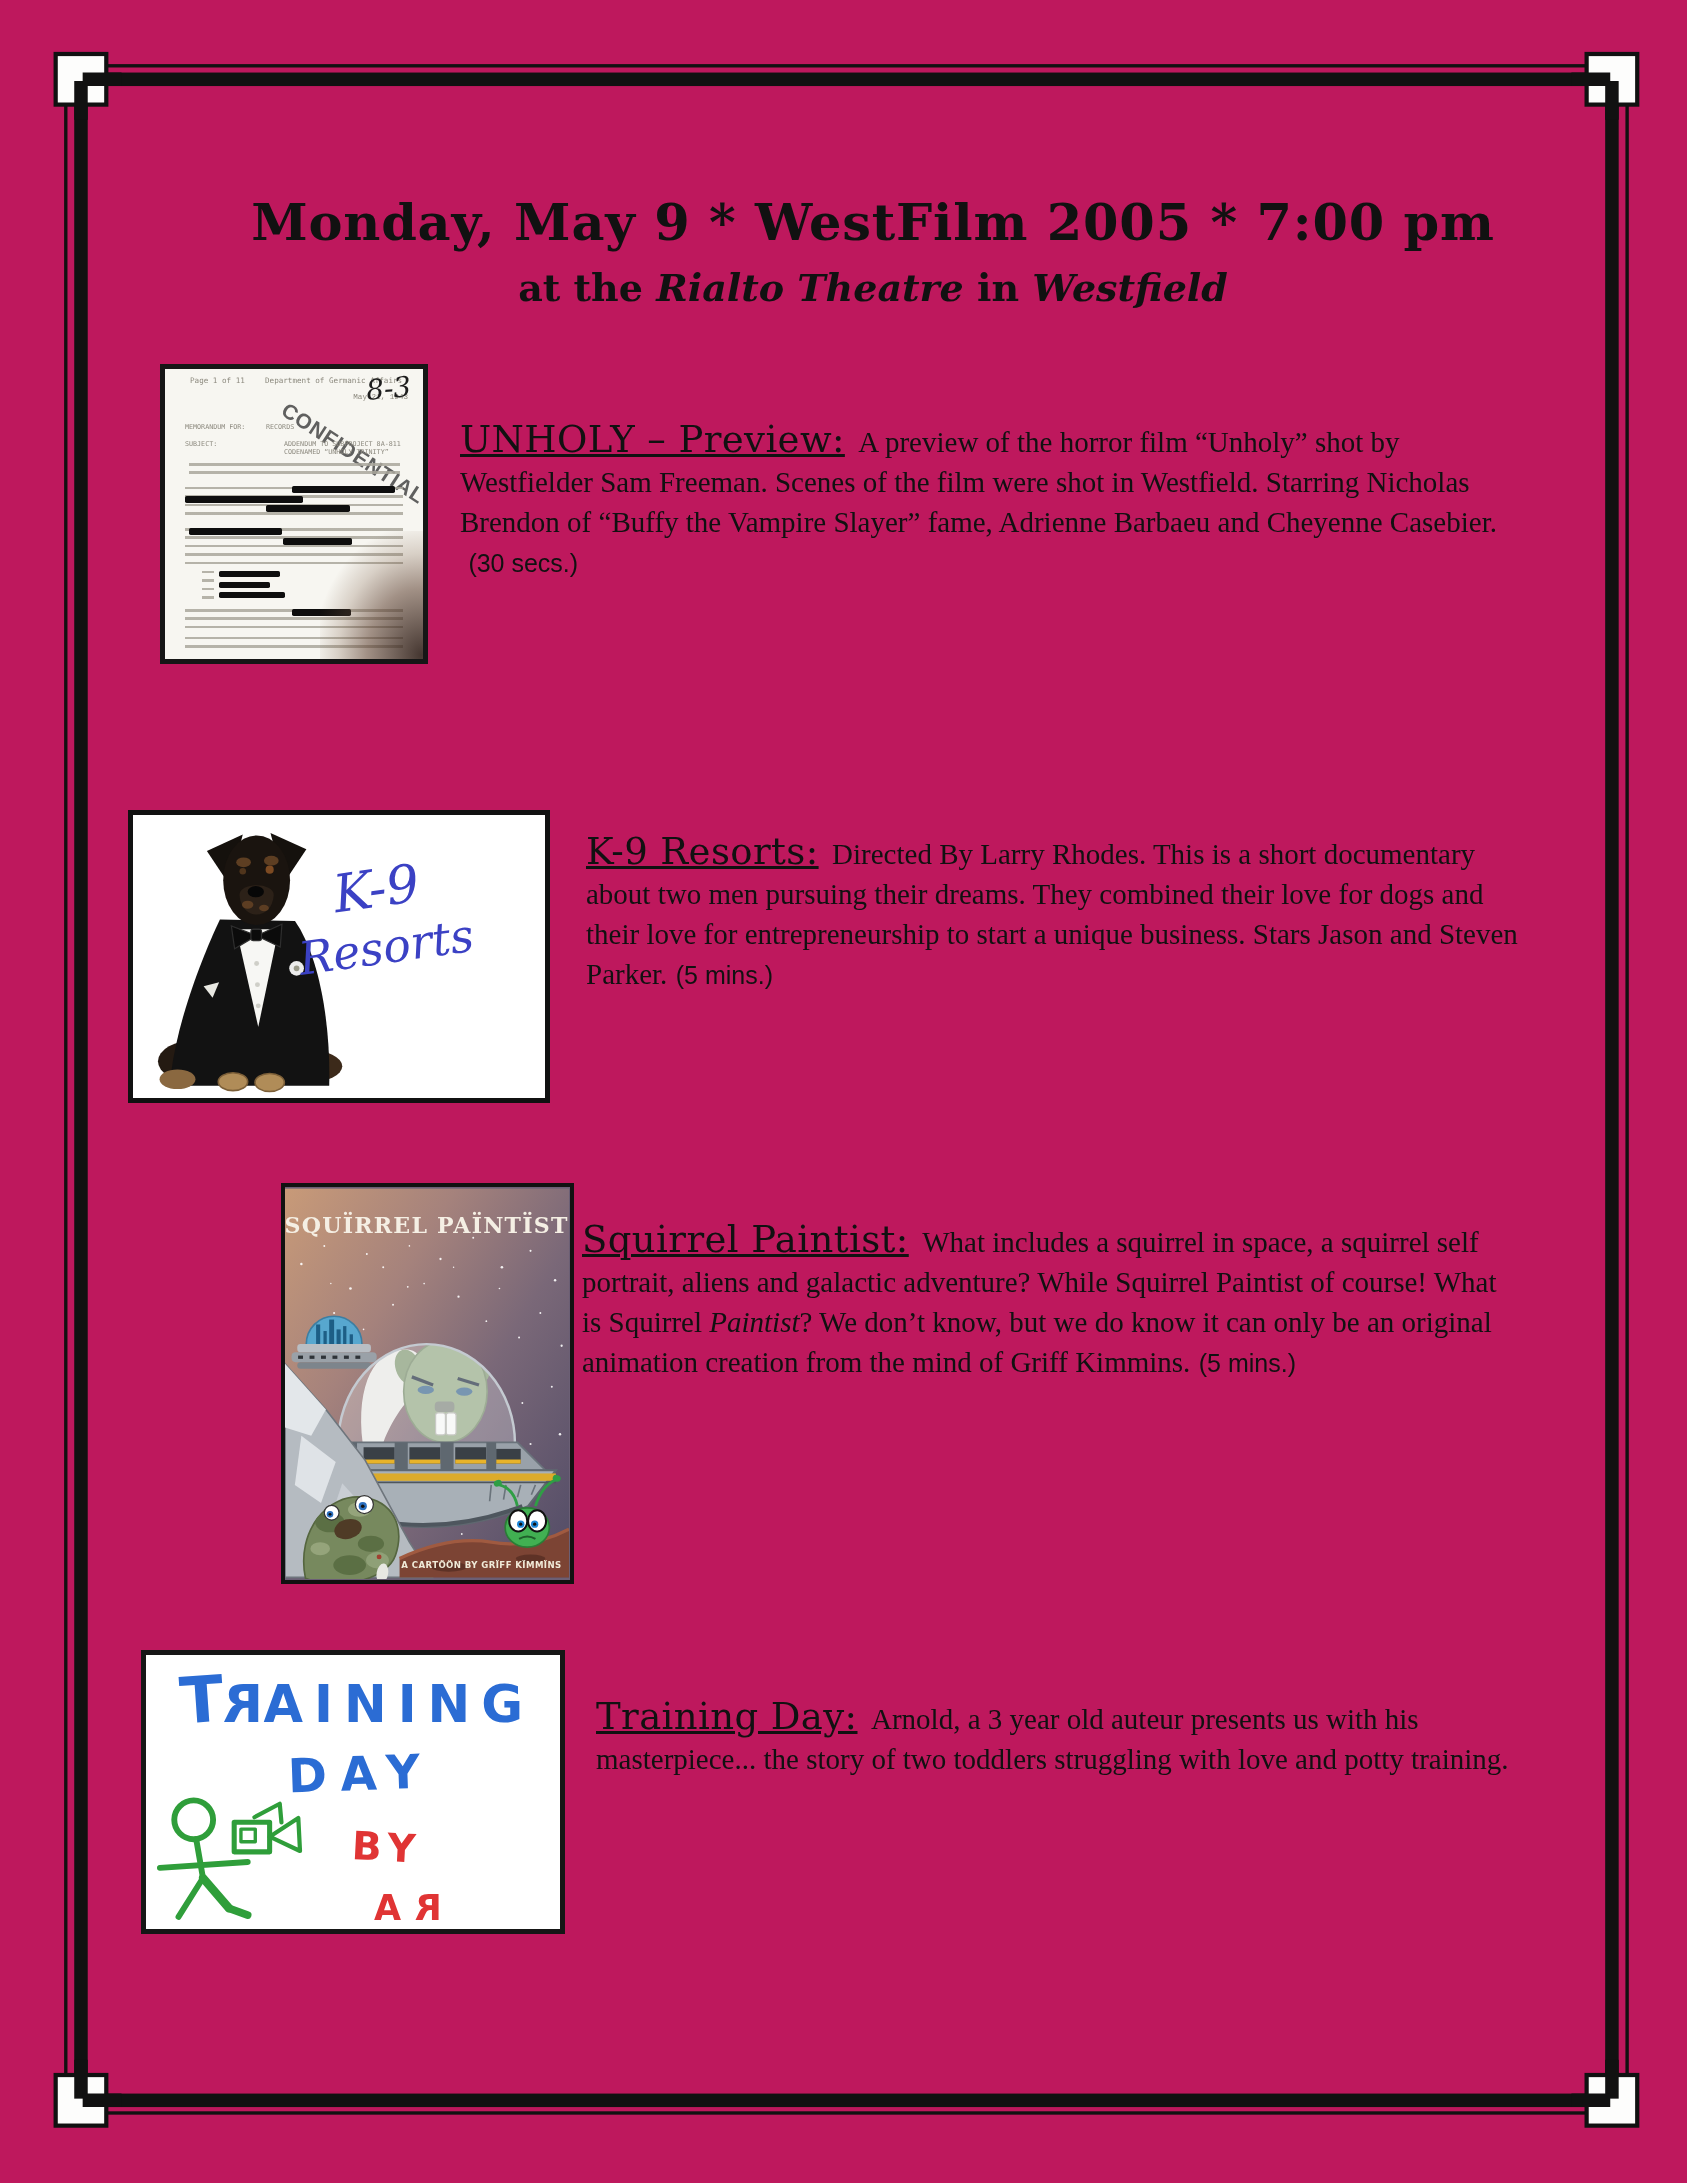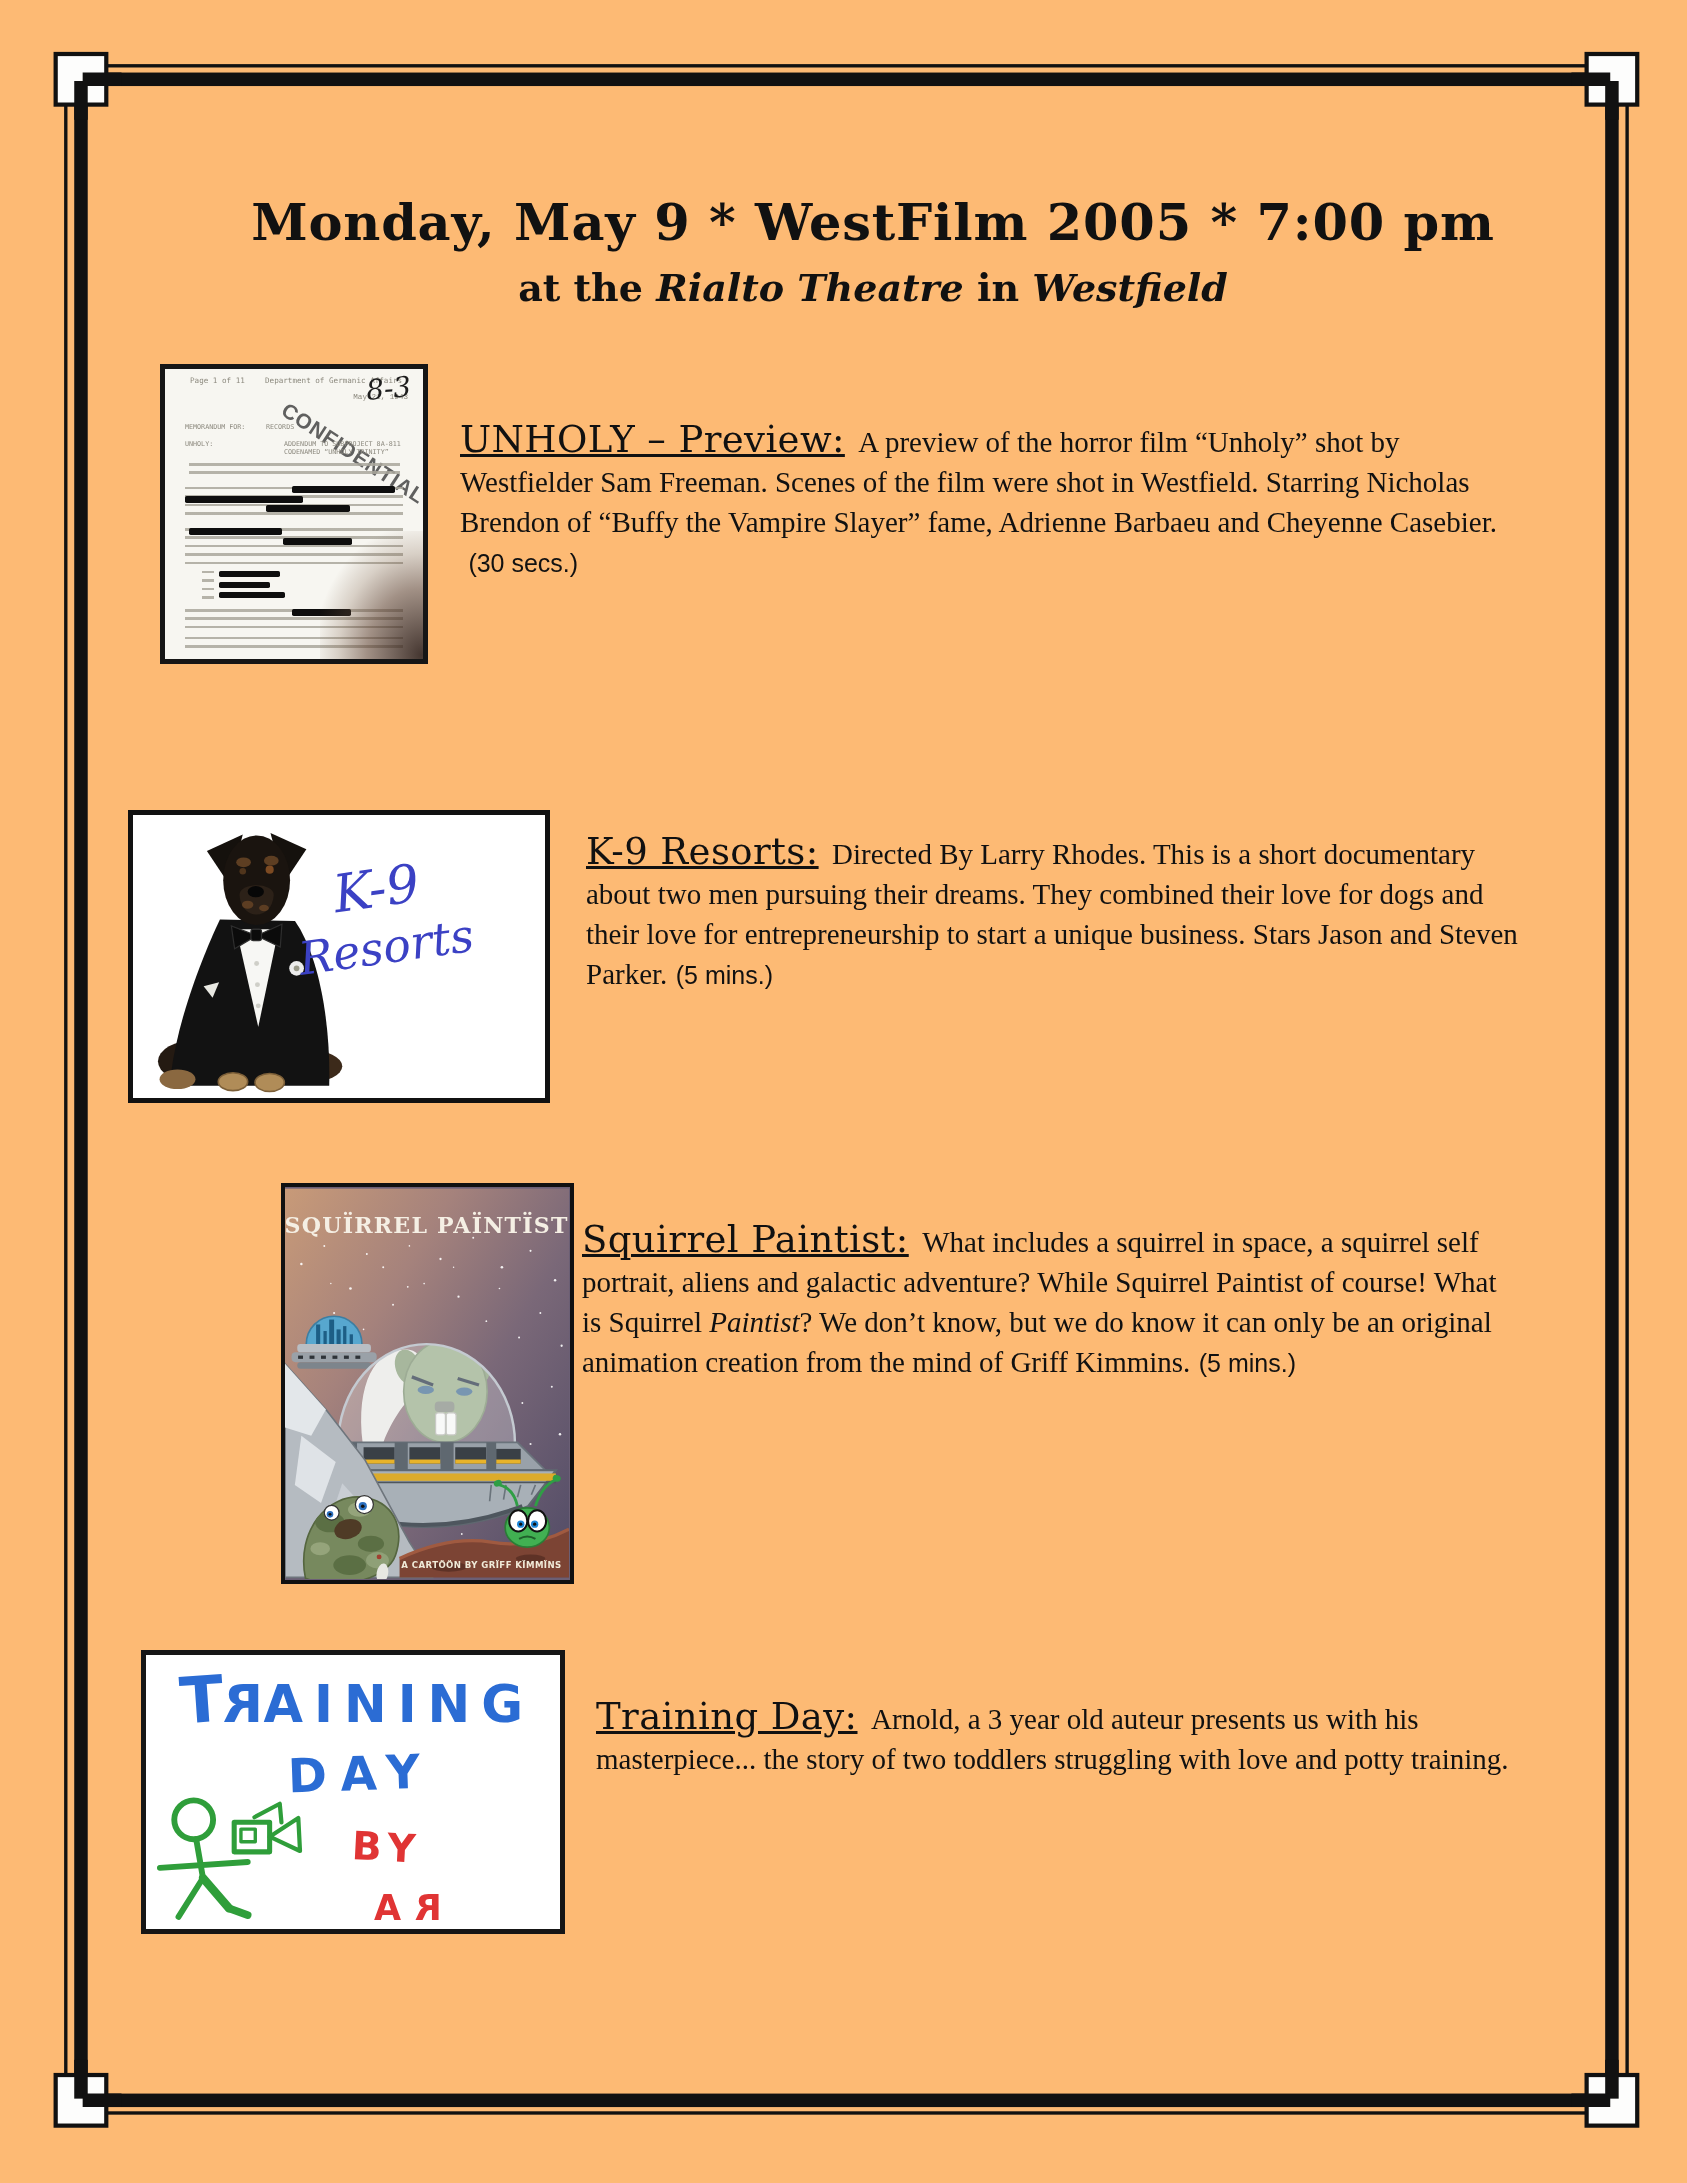--- a/index.html
+++ b/index.html
@@ -1,17 +1,17 @@
 <!DOCTYPE html>
 <html style="font-size:13.5px"><head>
 <meta charset="utf-8">
 <style>
   html,body{margin:0;padding:0;background:#ffffff;}
   body{width:1687px;height:2183px;overflow:hidden;}
-  .page{position:relative;width:1687px;height:2183px;background:#fdba74;
+  .page{position:relative;width:1687px;height:2183px;background:#be185d;
         font-family:"Liberation Serif",serif;color:#111;}
   .frame-svg{position:absolute;left:0;top:0;}
 
   
   .title1{position:absolute;top:192px;left:0;width:1687px;padding-left:59px;box-sizing:border-box;
           text-align:center;font-family:"DejaVu Serif",serif;font-weight:bold;font-size:51px;letter-spacing:0.8px;}
   .title2{position:absolute;top:265px;left:0;width:1687px;padding-left:59px;box-sizing:border-box;
           text-align:center;font-family:"DejaVu Serif",serif;font-weight:bold;font-size:38px;}
   .title2 em{font-style:italic;}
 
@@ -105,21 +105,21 @@
   <div class="title2"><span>at the </span><em>Rialto Theatre</em><span> in </span><em>Westfield</em></div>
 
   <div class="poster unholy">
     <span class="doc doc-headL">Page 1 of 11</span>
     <span class="doc doc-headC">Department of Germanic Affairs</span>
     <span class="doc-date">May 21, 1943</span>
     <span class="doc-stamp">CONFIDENTIAL</span>
     <span class="doc-mark">8-3</span>
     <span class="doc doc-memo1L">MEMORANDUM FOR:</span>
     <span class="doc doc-memo1V">RECORDS</span>
-    <span class="doc doc-memo2L">UNHOLY:</span>
+    <span class="doc doc-memo2L">SUBJECT:</span>
     <span class="doc doc-memo2V">ADDENDUM TO SUBPROJECT 8A-811 CODENAMED “UNHOLY TRINITY”</span>
 
     <div class="ml" style="left:23.6px;top:94px;width:211px;height:16px;"></div>
     <div class="ml" style="left:20px;top:118px;width:218px;height:34px;"></div>
     <div class="ml" style="left:20px;top:159px;width:218px;height:39px;"></div>
     <div class="ml" style="left:37px;top:202px;width:11.8px;height:34px;"></div>
     <div class="ml" style="left:20px;top:240px;width:218px;height:23.6px;"></div>
     <div class="ml" style="left:20px;top:268px;width:218px;height:17px;"></div>
     <div class="ml" style="left:23.6px;top:292px;width:78px;height:4.2px;"></div>
     <div class="ml" style="left:20px;top:312px;width:218px;height:10px;"></div>

